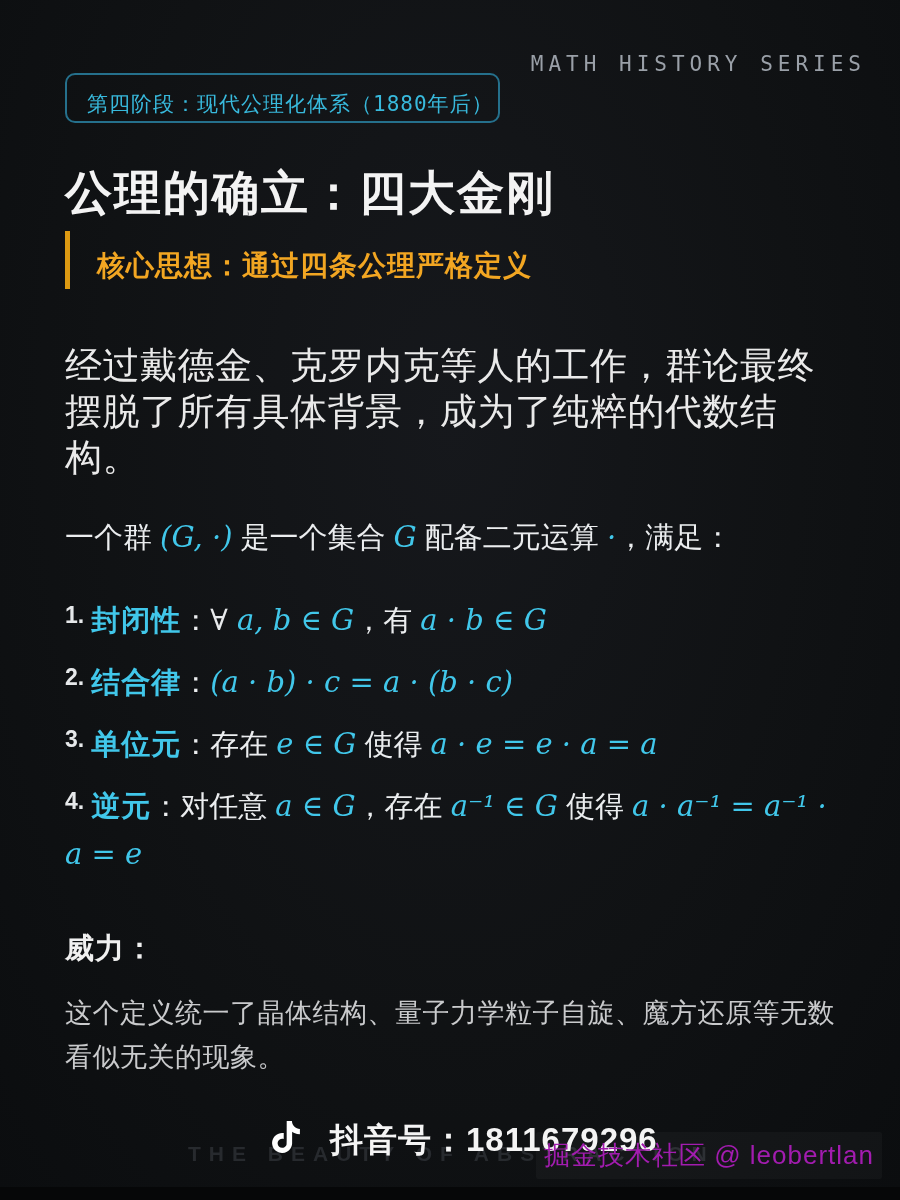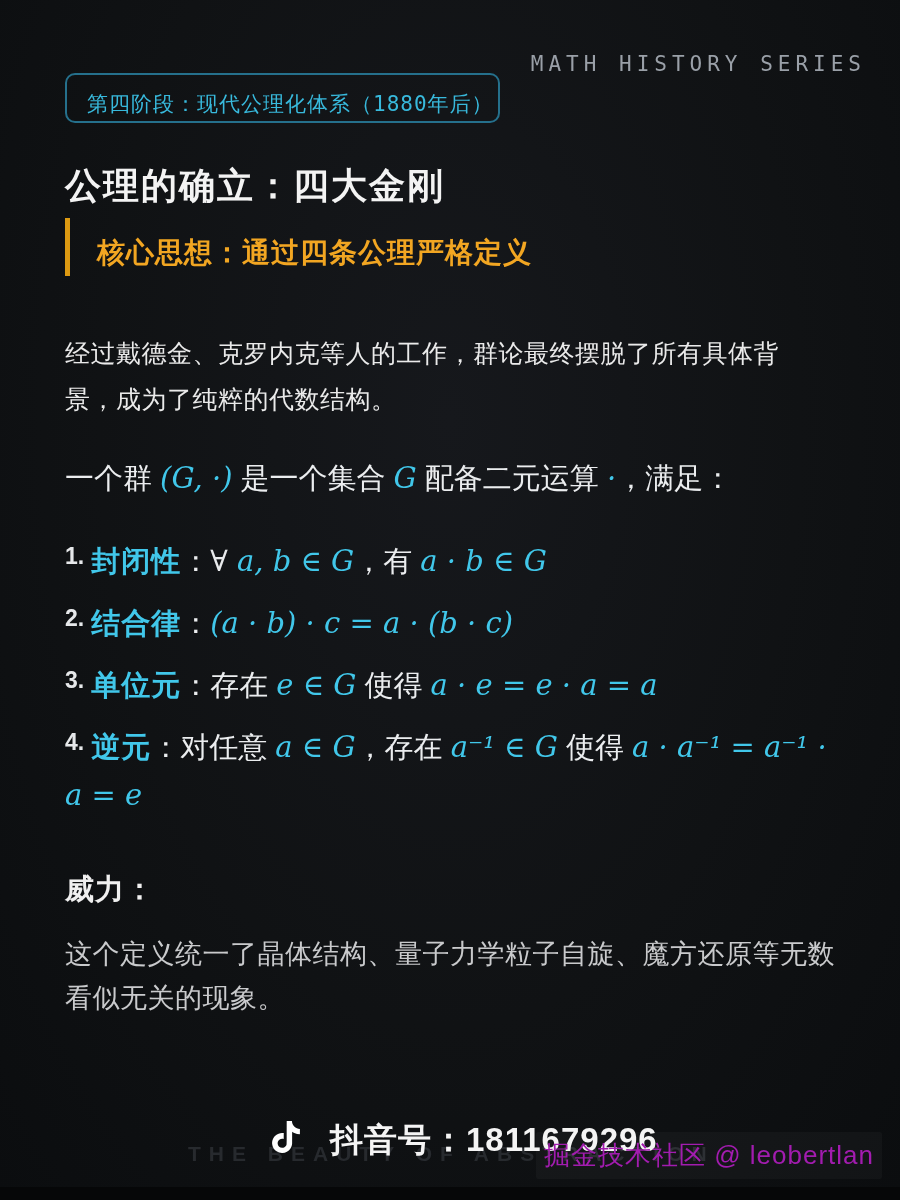--- a/index.html
+++ b/index.html
@@ -19,33 +19,33 @@
   .badge{
     display:inline-block;margin-top:73px;
     border:2px solid var(--badge-border);border-radius:10px;
     padding:15px 4px 3px 20px;
     font-family:"DejaVu Sans Mono","Liberation Mono",monospace;
     font-size:21px;letter-spacing:1px;color:var(--accent-cyan-dim);
   }
   .title{
     margin:42px 0 0 0;
     font-family:"Liberation Serif","DejaVu Serif",serif;
-    font-weight:bold;font-size:36px;letter-spacing:2px;color:#f3f3f3;
+    font-weight:bold;font-size:47px;letter-spacing:2px;color:#f3f3f3;
     line-height:1.2;
   }
   .core{
     margin-top:10px;border-left:5px solid var(--accent-orange-bar);
     padding:16px 0 4px 27px;
   }
   .core-text{
     font-weight:bold;font-size:28px;
     color:var(--accent-orange);letter-spacing:1px;text-align:right;
   }
   .intro{
-    margin:54px 16px 0 0;font-size:25px;color:#eaeaea;
+    margin:54px 16px 0 0;font-size:37px;color:#eaeaea;
     line-height:46px;letter-spacing:.5px;
   }
   .sec{
     margin:52px 0 0 0;font-size:29px;color:#f0f0f0;font-weight:bold;letter-spacing:1px;
   }
   .defline{margin:26px 0 0 0;font-size:29px;line-height:60px;}
   .seg-cn{color:#ebedef;}
   .seg-math{
     color:var(--accent-cyan);
     font-family:"DejaVu Serif","Liberation Serif",serif;font-style:italic;

